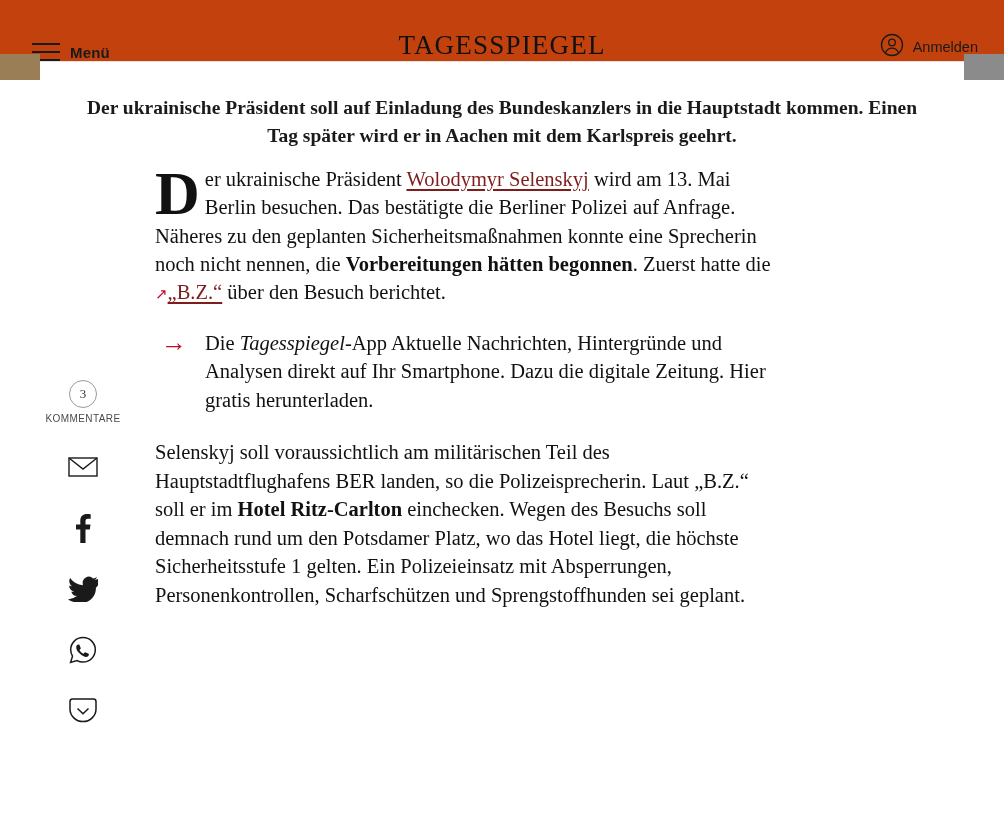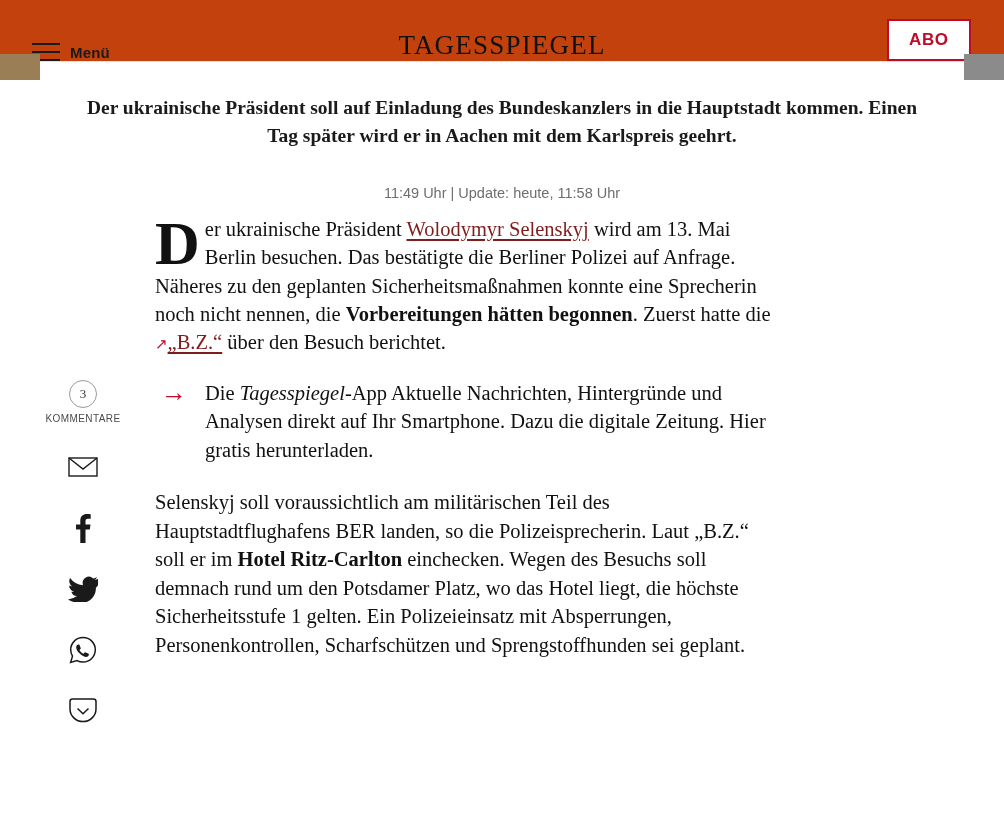--- a/index.html
+++ b/index.html
@@ -245,33 +245,31 @@
     <div class="login">
       <span>
         <svg width="24" height="24" viewBox="0 0 24 24" fill="none" stroke="#1a1a1a" stroke-width="1.3">
           <circle cx="12" cy="12" r="10.5"></circle>
           <circle cx="12" cy="9.4" r="3.3"></circle>
           <path d="M5.6 19.6c1.3-3 3.6-4.4 6.4-4.4s5.1 1.4 6.4 4.4"></path>
         </svg>
       </span>
       <span class="login-label">Anmelden</span>
     </div>
-    <button class="abo-btn">ABO</button>
   </div>
 </div>
 
 <div class="strip-left"></div>
 <div class="strip-right"></div>
 
 <div class="article">
 
 
   <div class="standfirst">Der ukrainische Präsident soll auf Einladung des Bundeskanzlers in die Hauptstadt kommen. Einen Tag später wird er in Aachen mit dem Karlspreis geehrt.</div>
 
-  <div class="timestamp">11:49 Uhr  |  Update: heute, 11:58 Uhr</div>
 
   <div class="share-rail">
     <div class="comments">
       <div class="comments-bubble">3</div>
       <div class="comments-label">KOMMENTARE</div>
     </div>
 
     <div class="share-icon">
       <svg width="30" height="22" viewBox="0 0 30 22" fill="none" stroke="#1a1a1a" stroke-width="1.4">
         <rect x="1" y="2" width="28" height="18"></rect>

